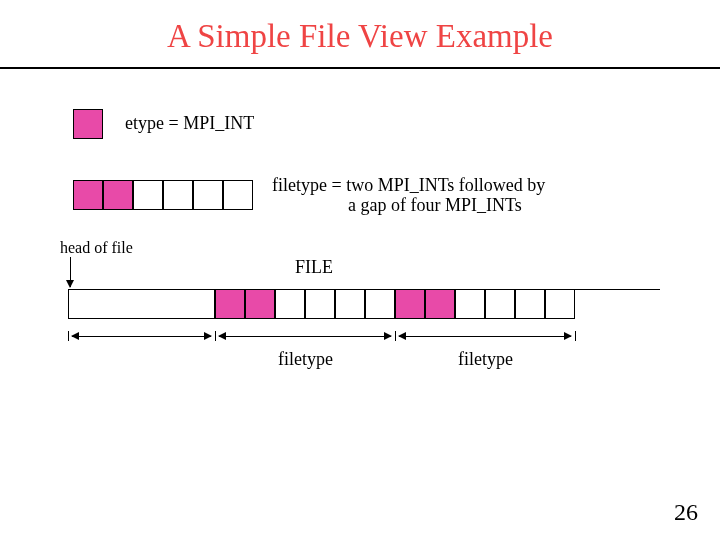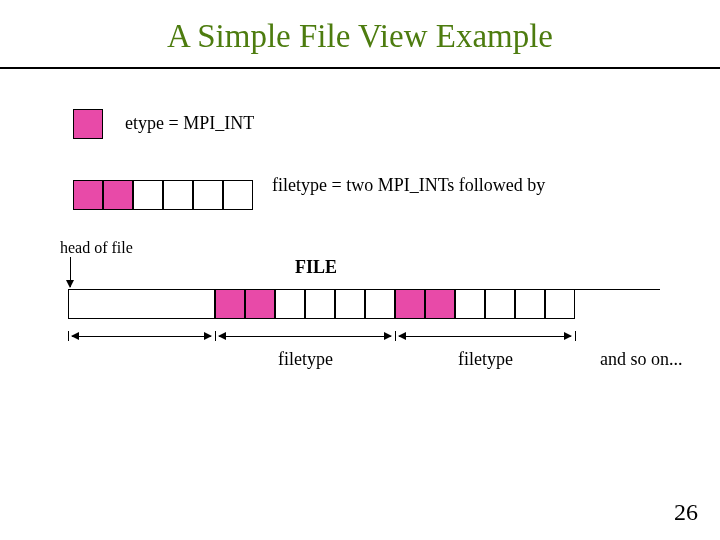--- a/index.html
+++ b/index.html
@@ -8,21 +8,21 @@
     width: 720px;
     height: 540px;
     background: #fff;
     font-family: "Times New Roman", Times, serif;
     position: relative;
     color: #000;
   }
   .title {
     text-align: center;
     font-size: 33px;
-    color: #4d7c0f;
+    color: #ef4444;
     padding-top: 18px;
   }
   .rule {
     border-bottom: 2px solid #000;
     margin: 12px 0 40px 0;
   }
   .content {
     position: relative;
     height: 360px;
   }
@@ -91,25 +91,26 @@
   <div class="box pink" style="left:73px; top:0px; width:30px;"></div>
   <div class="txt" style="left:125px; top:4px;text-align:center;">etype = MPI_INT</div>
 
   <div class="box pink" style="left:73px;  top:71px; width:30px;"></div>
   <div class="box pink" style="left:103px; top:71px; width:30px;"></div>
   <div class="box" style="left:133px; top:71px; width:30px;"></div>
   <div class="box" style="left:163px; top:71px; width:30px;"></div>
   <div class="box" style="left:193px; top:71px; width:30px;"></div>
   <div class="box" style="left:223px; top:71px; width:30px;"></div>
   <div class="txt" style="left:272px; top:66px;">filetype = two MPI_INTs followed by </div>
+  <div class="txt" style="left:348px; top:86px;">a gap of four MPI_INTs</div>
 
   <div class="txt" style="left:60px; top:130px; font-size:16px;">head of file</div>
   <div class="vline" style="left:70px; top:148px; height:30px;"></div>
 
-  <div class="txt" style="left:295px; top:148px;font-weight:bold;">FILE</div>
+  <div class="txt" style="left:295px; top:148px;">FILE</div>
 
   <div class="box" style="left:68px; top:180px; width:147px;"></div>
 
   <div class="box pink" style="left:215px; top:180px; width:30px;"></div>
   <div class="box pink" style="left:245px; top:180px; width:30px;"></div>
   <div class="box" style="left:275px; top:180px; width:30px;"></div>
   <div class="box" style="left:305px; top:180px; width:30px;"></div>
   <div class="box" style="left:335px; top:180px; width:30px;"></div>
   <div class="box" style="left:365px; top:180px; width:30px;"></div>
 
@@ -126,17 +127,16 @@
   <div class="tick" style="left:215px; top:222px;"></div>
   <div class="tick" style="left:395px; top:222px;"></div>
   <div class="tick" style="left:575px; top:222px;"></div>
 
   <div class="arrow" style="left:72px;  top:227px; width:139px;"></div>
   <div class="arrow" style="left:219px; top:227px; width:172px;"></div>
   <div class="arrow" style="left:399px; top:227px; width:172px;"></div>
 
   <div class="txt" style="left:278px; top:240px;">filetype</div>
   <div class="txt" style="left:458px; top:240px;">filetype</div>
-  <div class="txt" style="left:600px; top:240px;">and so on...</div>
 
 </div>
 
 <div class="pagenum">26</div>
 
 </body></html>

